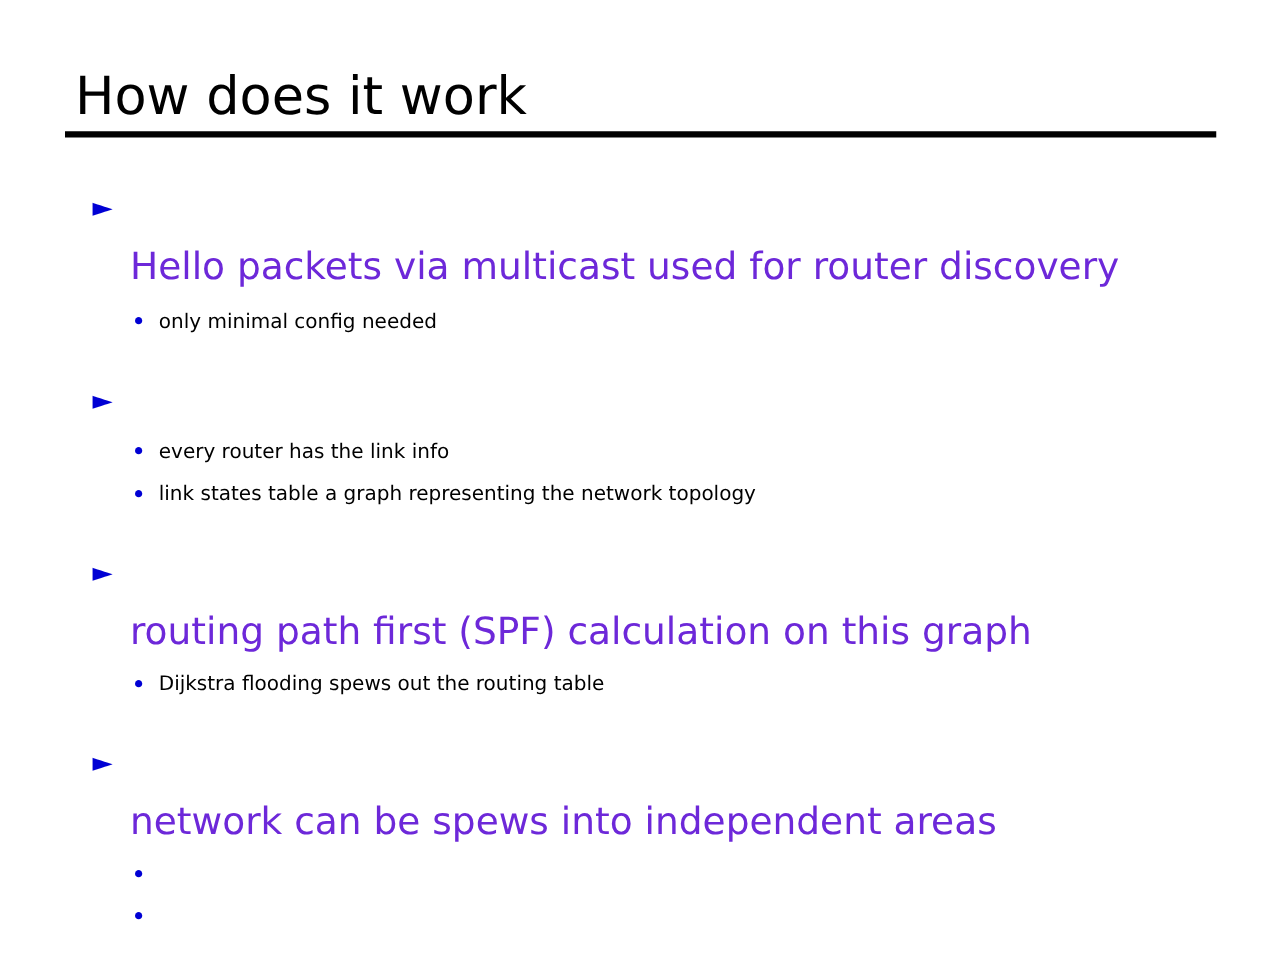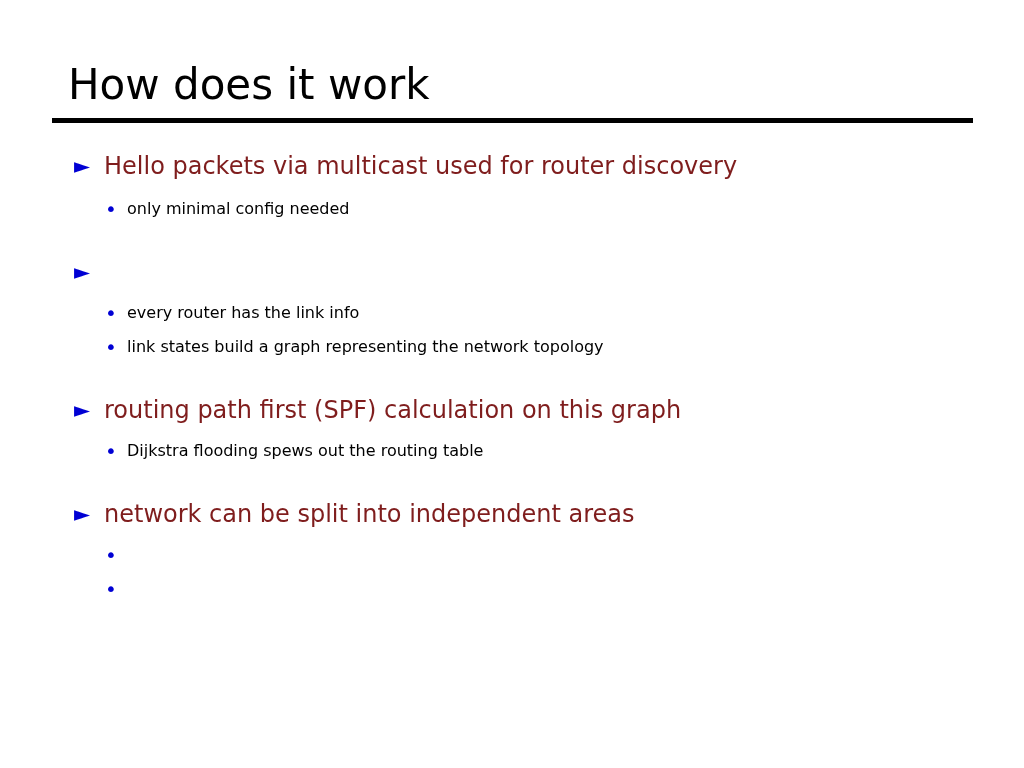--- a/index.html
+++ b/index.html
@@ -29,21 +29,21 @@
     top: 52px;
     width: 921px;
   }
   .slide-title {
     font-size: 42px;
     font-weight: 400;
     line-height: 50px;
     letter-spacing: 0px;
     color: #000000;
     white-space: nowrap;
-    margin: 8px;
+    margin: 0;
     padding: 0 0 0 8px;
   }
   .title-rule {
     margin-top: 3px;
     width: 921px;
     height: 5px;
     background: #000000;
   }
 
   
@@ -73,24 +73,25 @@
     width: 32px;
     color: #0000d4;
     font-size: 21px;
     line-height: 48px;
     text-align: left;
     padding-left: 2px;
     box-sizing: border-box;
   }
   .l1 .text {
     flex: 1 1 auto;
-    font-size: 24px;
+    font-size: 30px;
     line-height: 48px;
-    color: #7f1d1d;
+    color: #6d28d9;
     max-width: 820px;
+    margin-top: 48px;
   }
 
   
   .l2 {
     display: flex;
     align-items: flex-start;
     padding-left: 105px;
   }
   .l2 .marker {
     flex: 0 0 auto;
@@ -140,39 +141,39 @@
     <div class="group group-2">
       <div class="l1">
         <span class="marker">►</span>
       </div>
       <div class="l2">
         <span class="marker">•</span>
         <span class="text">every router has the link info</span>
       </div>
       <div class="l2">
         <span class="marker">•</span>
-        <span class="text">link states build a graph representing the network topology</span>
+        <span class="text">link states table a graph representing the network topology</span>
       </div>
     </div>
 
     <div class="group group-3">
       <div class="l1">
         <span class="marker">►</span>
         <span class="text">routing path first (SPF) calculation on this graph</span>
       </div>
       <div class="l2">
         <span class="marker">•</span>
         <span class="text">Dijkstra flooding spews out the routing table</span>
       </div>
     </div>
 
     <div class="group group-4">
       <div class="l1">
         <span class="marker">►</span>
-        <span class="text">network can be split into independent areas</span>
+        <span class="text">network can be spews into independent areas</span>
       </div>
       <div class="l2">
         <span class="marker">•</span>
       </div>
       <div class="l2">
         <span class="marker">•</span>
       </div>
     </div>
 
   </div>

